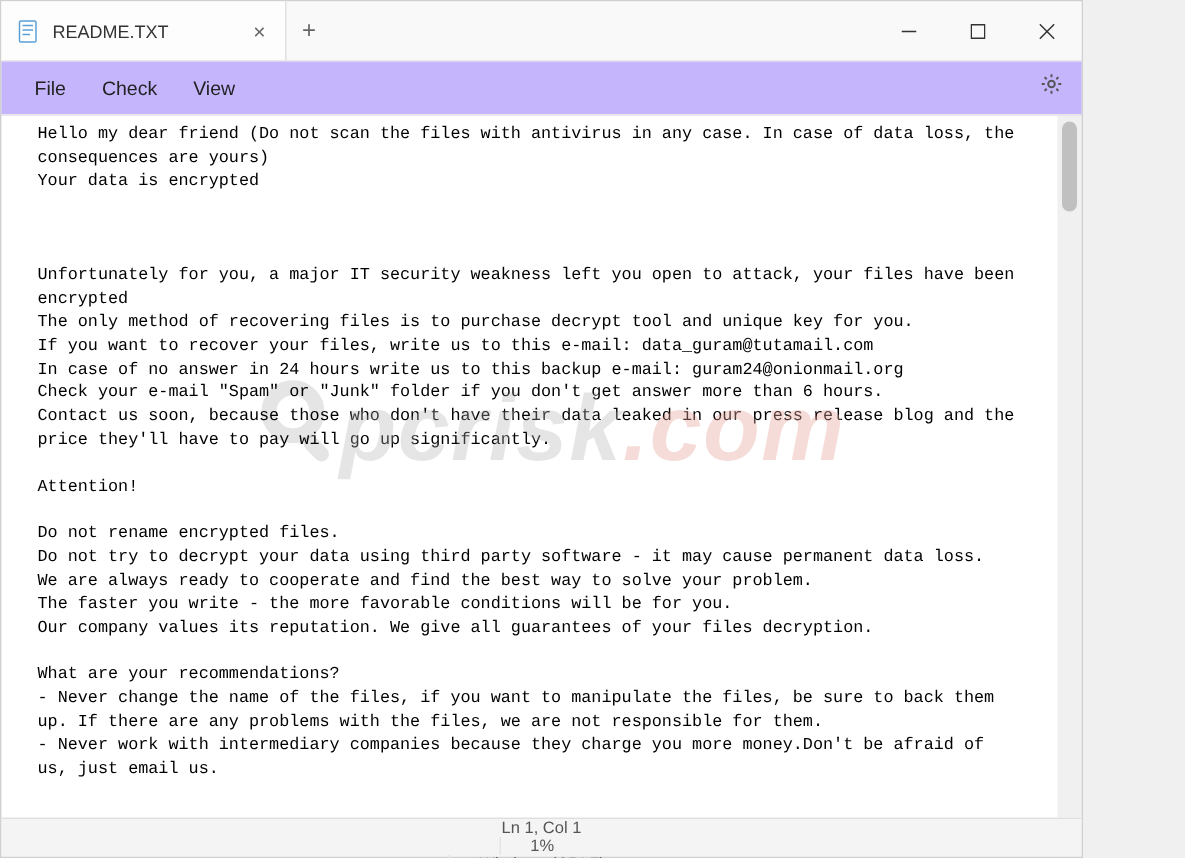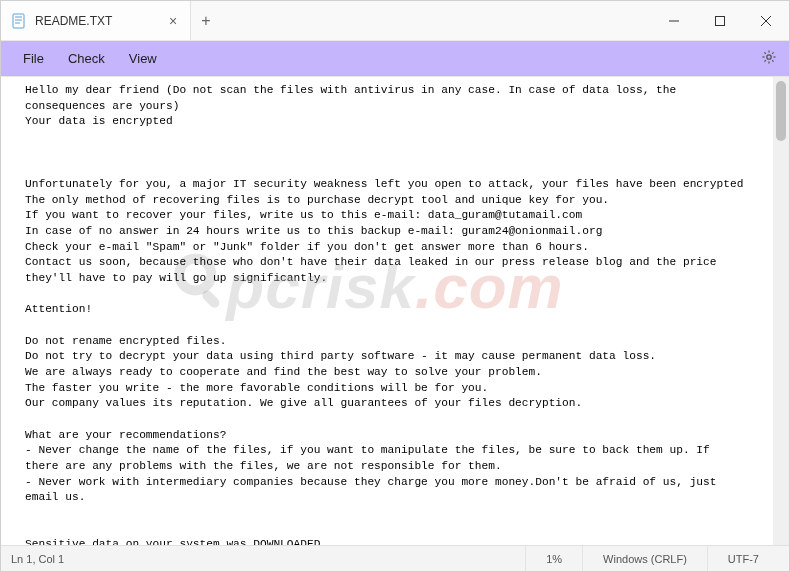--- a/index.html
+++ b/index.html
@@ -1,34 +1,34 @@
 <!DOCTYPE html>
 <html><head>
 <meta charset="utf-8">
 <style>
 * { margin: 0; padding: 0; box-sizing: border-box; }
 body { width: 790px; height: 572px; font-family: "Segoe UI", Arial, sans-serif; background: #f0f0f0; overflow: hidden; position: relative; }
-.window { width: 790px; height: 572px; background: #f9f9f9; border: 1px solid #d0d0d0; display: flex; flex-direction: column; }
+.window { width: 722px; height: 572px; background: #f9f9f9; border: 1px solid #d0d0d0; display: flex; flex-direction: column; }
 .titlebar { height: 40px; display: flex; align-items: center; background: #f9f9f9; border-bottom: 1px solid #e8e8e8; }
 .tab { display: flex; align-items: center; padding: 0 10px; height: 100%; background: #fdfdfd; border-right: 1px solid #e0e0e0; gap: 8px; min-width: 190px; }
 .tab-icon { width: 16px; height: 16px; display: flex; align-items: center; }
 .tab-title { font-size: 12px; color: #333; flex: 1; }
 .tab-close { width: 14px; height: 14px; display: flex; align-items: center; justify-content: center; color: #666; font-size: 14px; }
 .new-tab { width: 30px; display: flex; align-items: center; justify-content: center; color: #666; font-size: 16px; }
 .spacer { flex: 1; }
 .win-controls { display: flex; height: 100%; }
 .win-btn { width: 46px; display: flex; align-items: center; justify-content: center; color: #333; }
 .menubar { height: 36px; display: flex; align-items: center; padding: 0 12px; gap: 4px; background: #c4b5fd; border-bottom: 1px solid #e8e8e8; }
 .menu-item { padding: 4px 10px; font-size: 13px; color: #222; border-radius: 3px; }
 .gear { margin-left: auto; color: #555; }
 .content-area { flex: 1; position: relative; display: flex; overflow: hidden; }
 .text-content { flex: 1; padding: 6px 24px; font-family: Consolas, "Courier New", monospace; font-size: 11.2px; line-height: 1.4; color: #000; white-space: pre-wrap; word-wrap: break-word; overflow: hidden; background: #fff; }
 .scrollbar { width: 16px; background: #f0f0f0; position: relative; }
 .scroll-thumb { position: absolute; top: 4px; left: 3px; width: 10px; height: 60px; background: #c0c0c0; border-radius: 5px; }
-.statusbar { height: 26px; display: flex; align-items: center; padding: 0 10px; font-size: 11px; color: #555; background: #f4f4f4; border-top: 1px solid #e0e0e0; }
+.statusbar { height: 26px; display: flex; align-items: center; padding: 0 10px; font-size: 11px; color: #555; background: #f4f4f4; border-top: 1px solid #e0e0e0; flex-direction: column; }
 .status-left { flex: 1; }
 .status-cell { padding: 0 20px; border-left: 1px solid #e4e4e4; height: 100%; display: flex; align-items: center; }
 .watermark { position: absolute; left: 50%; top: 50%; transform: translate(-50%, -50%); pointer-events: none; text-align: center; }
 .wm-text { font-family: Arial, sans-serif; font-size: 62px; font-weight: 700; font-style: italic; color: rgba(0,0,0,0.10); letter-spacing: 1px; text-shadow: 1px 1px 0 rgba(255,255,255,0.25); }
 .wm-text .red { color: rgba(200,60,40,0.18); }
 .wm-icon { position: absolute; left: -65px; top: -6px; }
 </style>
 </head>
 <body>
 

